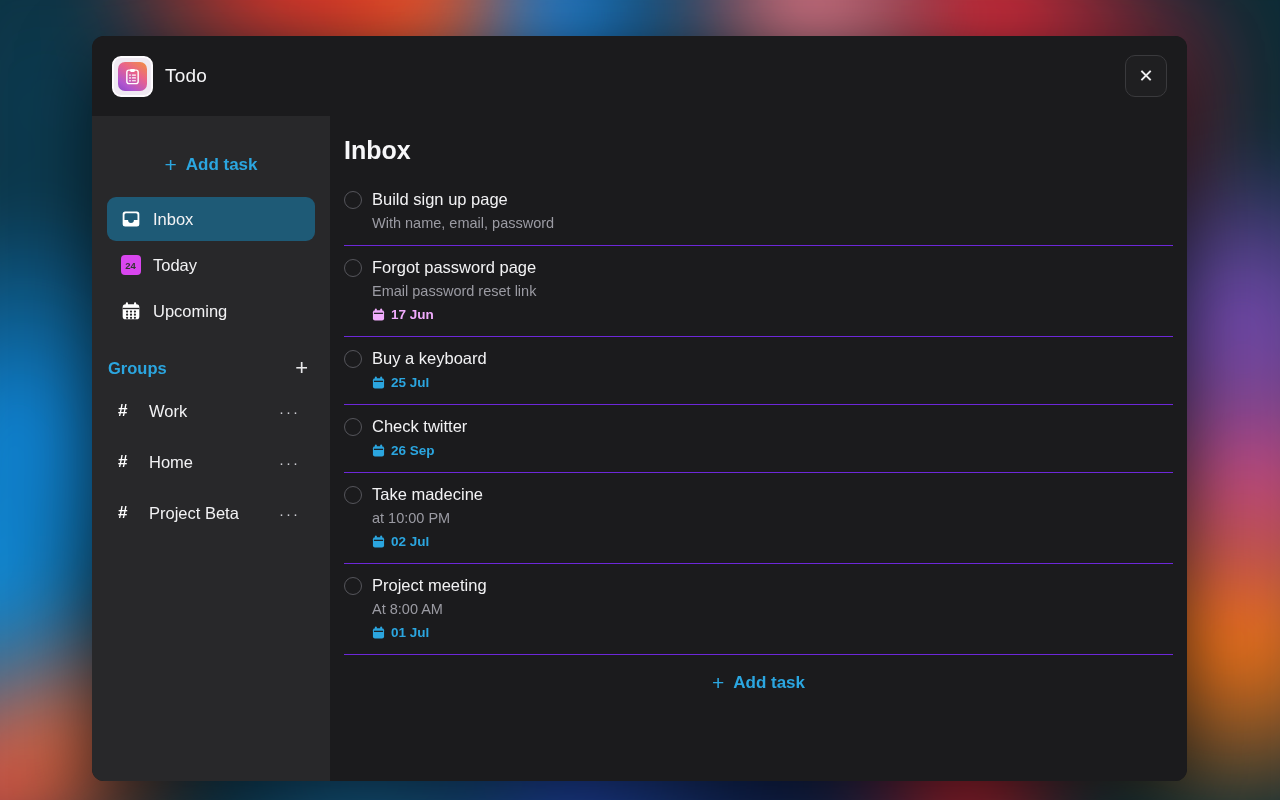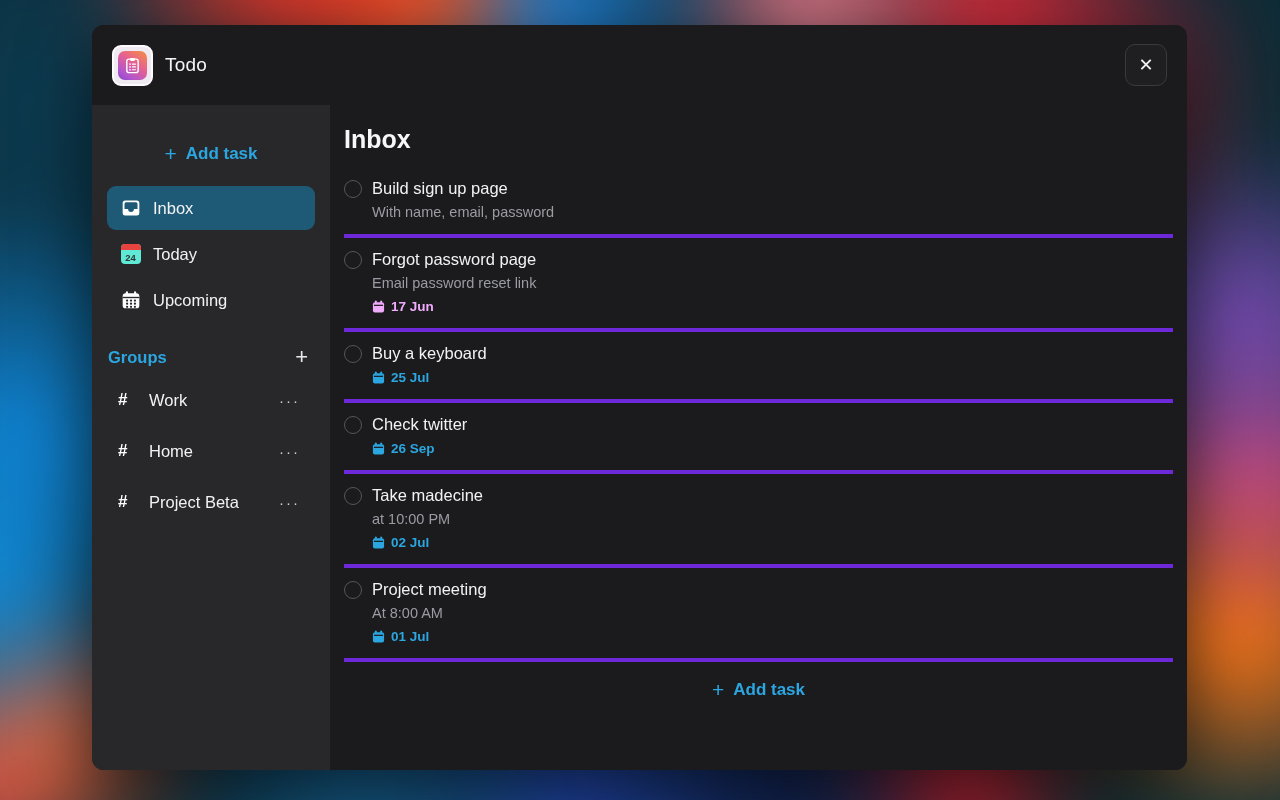--- a/index.html
+++ b/index.html
@@ -22,21 +22,21 @@
       radial-gradient(280px 280px at 40px 640px,#2196dd 0%,rgba(33,150,221,0) 70%),
       radial-gradient(240px 220px at 120px 800px,#e06a43 0%,rgba(224,106,67,0) 70%),
       radial-gradient(190px 170px at 40px 860px,#d14b52 0%,rgba(209,75,82,0) 72%),
       radial-gradient(300px 240px at 430px 860px,#1e5f8a 0%,rgba(30,95,138,0) 70%),
       radial-gradient(280px 240px at 640px 860px,#2746a8 0%,rgba(39,70,168,0) 70%),
       radial-gradient(260px 220px at 840px 860px,#14204f 0%,rgba(20,32,79,0) 72%),
       radial-gradient(220px 200px at 1030px 850px,#bf2430 0%,rgba(191,36,48,0) 70%),
       radial-gradient(420px 420px at 120px 180px,#123a4d 0%,rgba(18,58,77,0) 75%);
   }
   
-  .modal{position:absolute;left:92px;top:25px;width:1095px;height:745px;
+  .modal{position:absolute;left:92px;top:36px;width:1095px;height:745px;
     border-radius:12px;overflow:hidden;background:#1b1b1d;
     box-shadow:0 24px 70px rgba(0,0,0,.55);
     display:grid;grid-template-rows:80px 1fr;grid-template-columns:238px 1fr;}
   
   .hdr{grid-column:1 / span 2;display:flex;align-items:center;padding:0 20px;background:#1b1b1d;}
   .app-icon{width:41px;height:41px;border-radius:9px;background:#efe9f2;
     border:2px solid #fdfbfe;box-sizing:border-box;display:flex;align-items:center;justify-content:center;}
   .app-icon-inner{width:29px;height:29px;border-radius:7px;
     background:linear-gradient(215deg,#f2903f 0%,#e9638c 40%,#b055cf 78%,#8a46c4 100%);
     display:flex;align-items:center;justify-content:center;}
@@ -47,38 +47,38 @@
   
   .sidebar{background:#28282a;padding-top:30px;display:flex;flex-direction:column;}
   .side-add{display:flex;align-items:center;justify-content:center;gap:9px;color:#2ba6e0;
     font-size:17px;font-weight:700;padding:8px 0 22px;cursor:pointer;}
   .side-add .plus{font-size:21px;font-weight:400;line-height:1;}
   .nav{display:flex;flex-direction:column;gap:2px;padding:0 15px;}
   .nav-item{display:flex;align-items:center;gap:12px;height:44px;border-radius:9px;
     padding:0 13px;color:#f2f2f4;font-size:16.5px;cursor:pointer;}
   .nav-item.selected{background:#1e5a76;}
   .nav-icn{width:21px;height:21px;display:flex;align-items:center;justify-content:center;flex:0 0 21px;}
-  .cal-today{width:20px;height:20px;background:#5eead4;border-radius:4px;overflow:hidden;
-    display:flex;flex-direction:column;}
+  .cal-today{width:20px;height:20px;background:#d946ef;border-radius:4px;overflow:hidden;
+    display:flex;flex-direction:row;}
   .cal-today-top{height:6px;background:#e8433f;}
   .cal-today-num{flex:1;display:flex;align-items:center;justify-content:center;
     font-size:9.5px;font-weight:700;color:#333;}
   .groups-hdr{display:flex;align-items:center;justify-content:space-between;
     padding:24px 22px 4px 16px;}
   .groups-lbl{color:#2ba6e0;font-size:16.5px;font-weight:700;}
   .groups-plus{color:#e8e8ea;font-size:22px;font-weight:300;cursor:pointer;line-height:1;}
   .grp-item{display:flex;align-items:center;height:46px;padding:0 30px 0 26px;
     color:#f2f2f4;font-size:16.5px;cursor:pointer;margin-top:5px;}
   .grp-hash{width:18px;font-weight:600;font-size:17px;margin-right:13px;color:#fff;}
   .grp-name{flex:1;}
   .grp-dots{color:#cfcfd4;font-size:15px;letter-spacing:2px;cursor:pointer;}
   
   .main{background:#1b1b1d;padding:16px 14px 0;display:flex;flex-direction:column;overflow:hidden;}
   .main-title{color:#f7f7f9;font-size:25px;font-weight:700;margin:4px 0 13px;}
-  .task-row{display:flex;gap:10px;padding:11px 0 12px;border-bottom:4px solid #6d28d9;}
+  .task-row{display:flex;gap:10px;padding:11px 0 12px;border-bottom:1px solid #6d28d9;}
   .t-circle{width:18px;height:18px;border-radius:50%;border:1.6px solid #55555b;
     flex:0 0 18px;margin-top:2px;cursor:pointer;box-sizing:border-box;}
   .t-body{display:flex;flex-direction:column;gap:4px;}
   .t-title{color:#f2f2f4;font-size:16.5px;font-weight:500;line-height:21px;}
   .t-sub{color:#9b9ba3;font-size:14.5px;line-height:19px;}
   .t-daterow{display:flex;align-items:center;gap:6px;color:#2ba6e0;
     font-size:13.5px;font-weight:600;line-height:19px;}
   .t-daterow.overdue{color:#f0abfc;}
   .t-daterow svg{display:block;}
   .main-add{display:flex;align-items:center;justify-content:center;gap:9px;color:#2ba6e0;

